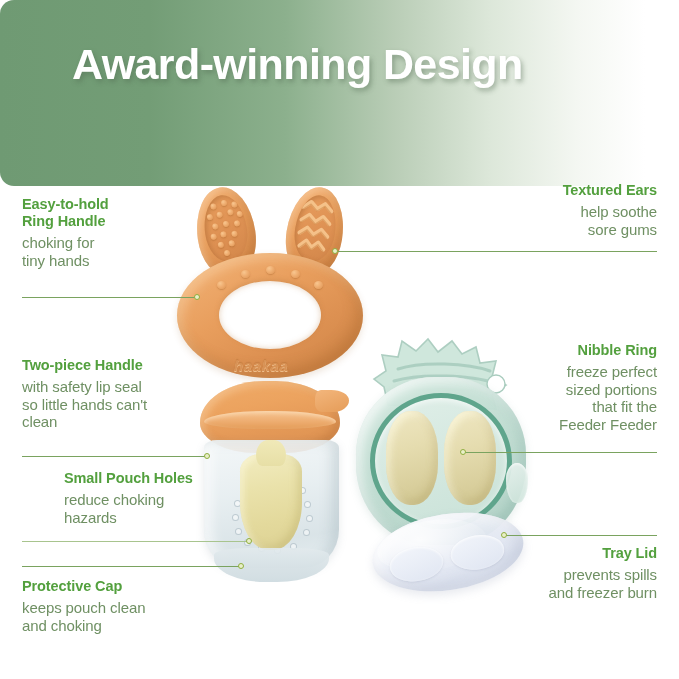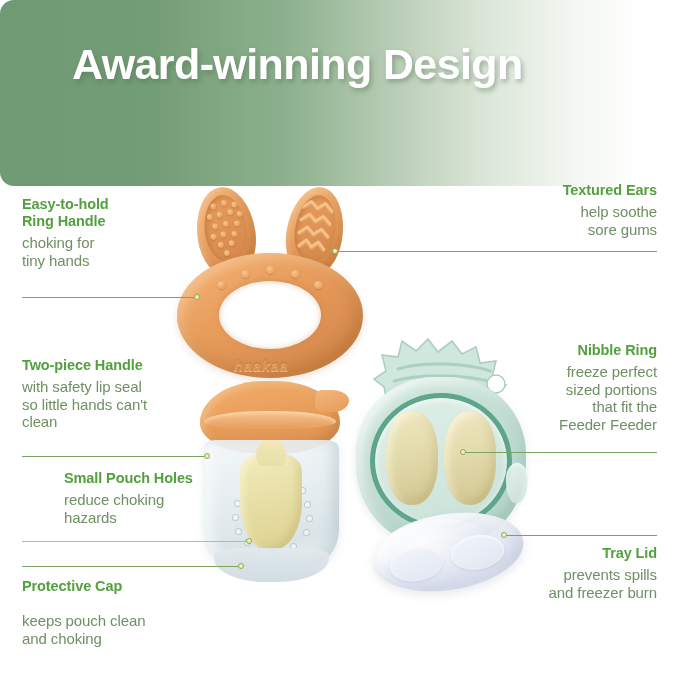--- a/index.html
+++ b/index.html
@@ -323,21 +323,21 @@
     <div class="c-body" style="margin-top:4px;">reduce choking</div>
     <div class="c-body">hazards</div>
   </div>
   <div class="leader pale" style="left:22px;top:541px;width:227px;"></div>
   <div class="dot" style="left:246px;top:538px;"></div>
 
   <div class="leader" style="left:22px;top:566px;width:219px;"></div>
   <div class="dot" style="left:238px;top:563px;"></div>
   <div class="callout left" style="left:22px;top:578px;">
     <div class="c-head">Protective Cap</div>
-    <div class="c-body" style="margin-top:17px;">keeps pouch clean</div>
+    <div class="c-body" style="margin-top:4px;">keeps pouch clean</div>
     <div class="c-body">and choking</div>
   </div>
 
   <div class="callout right" style="right:22px;top:182px;">
     <div class="c-head">Textured Ears</div>
     <div class="c-body" style="margin-top:4px;">help soothe</div>
     <div class="c-body">sore gums</div>
   </div>
   <div class="leader" style="left:335px;top:251px;width:322px;"></div>
   <div class="dot" style="left:332px;top:248px;"></div>

